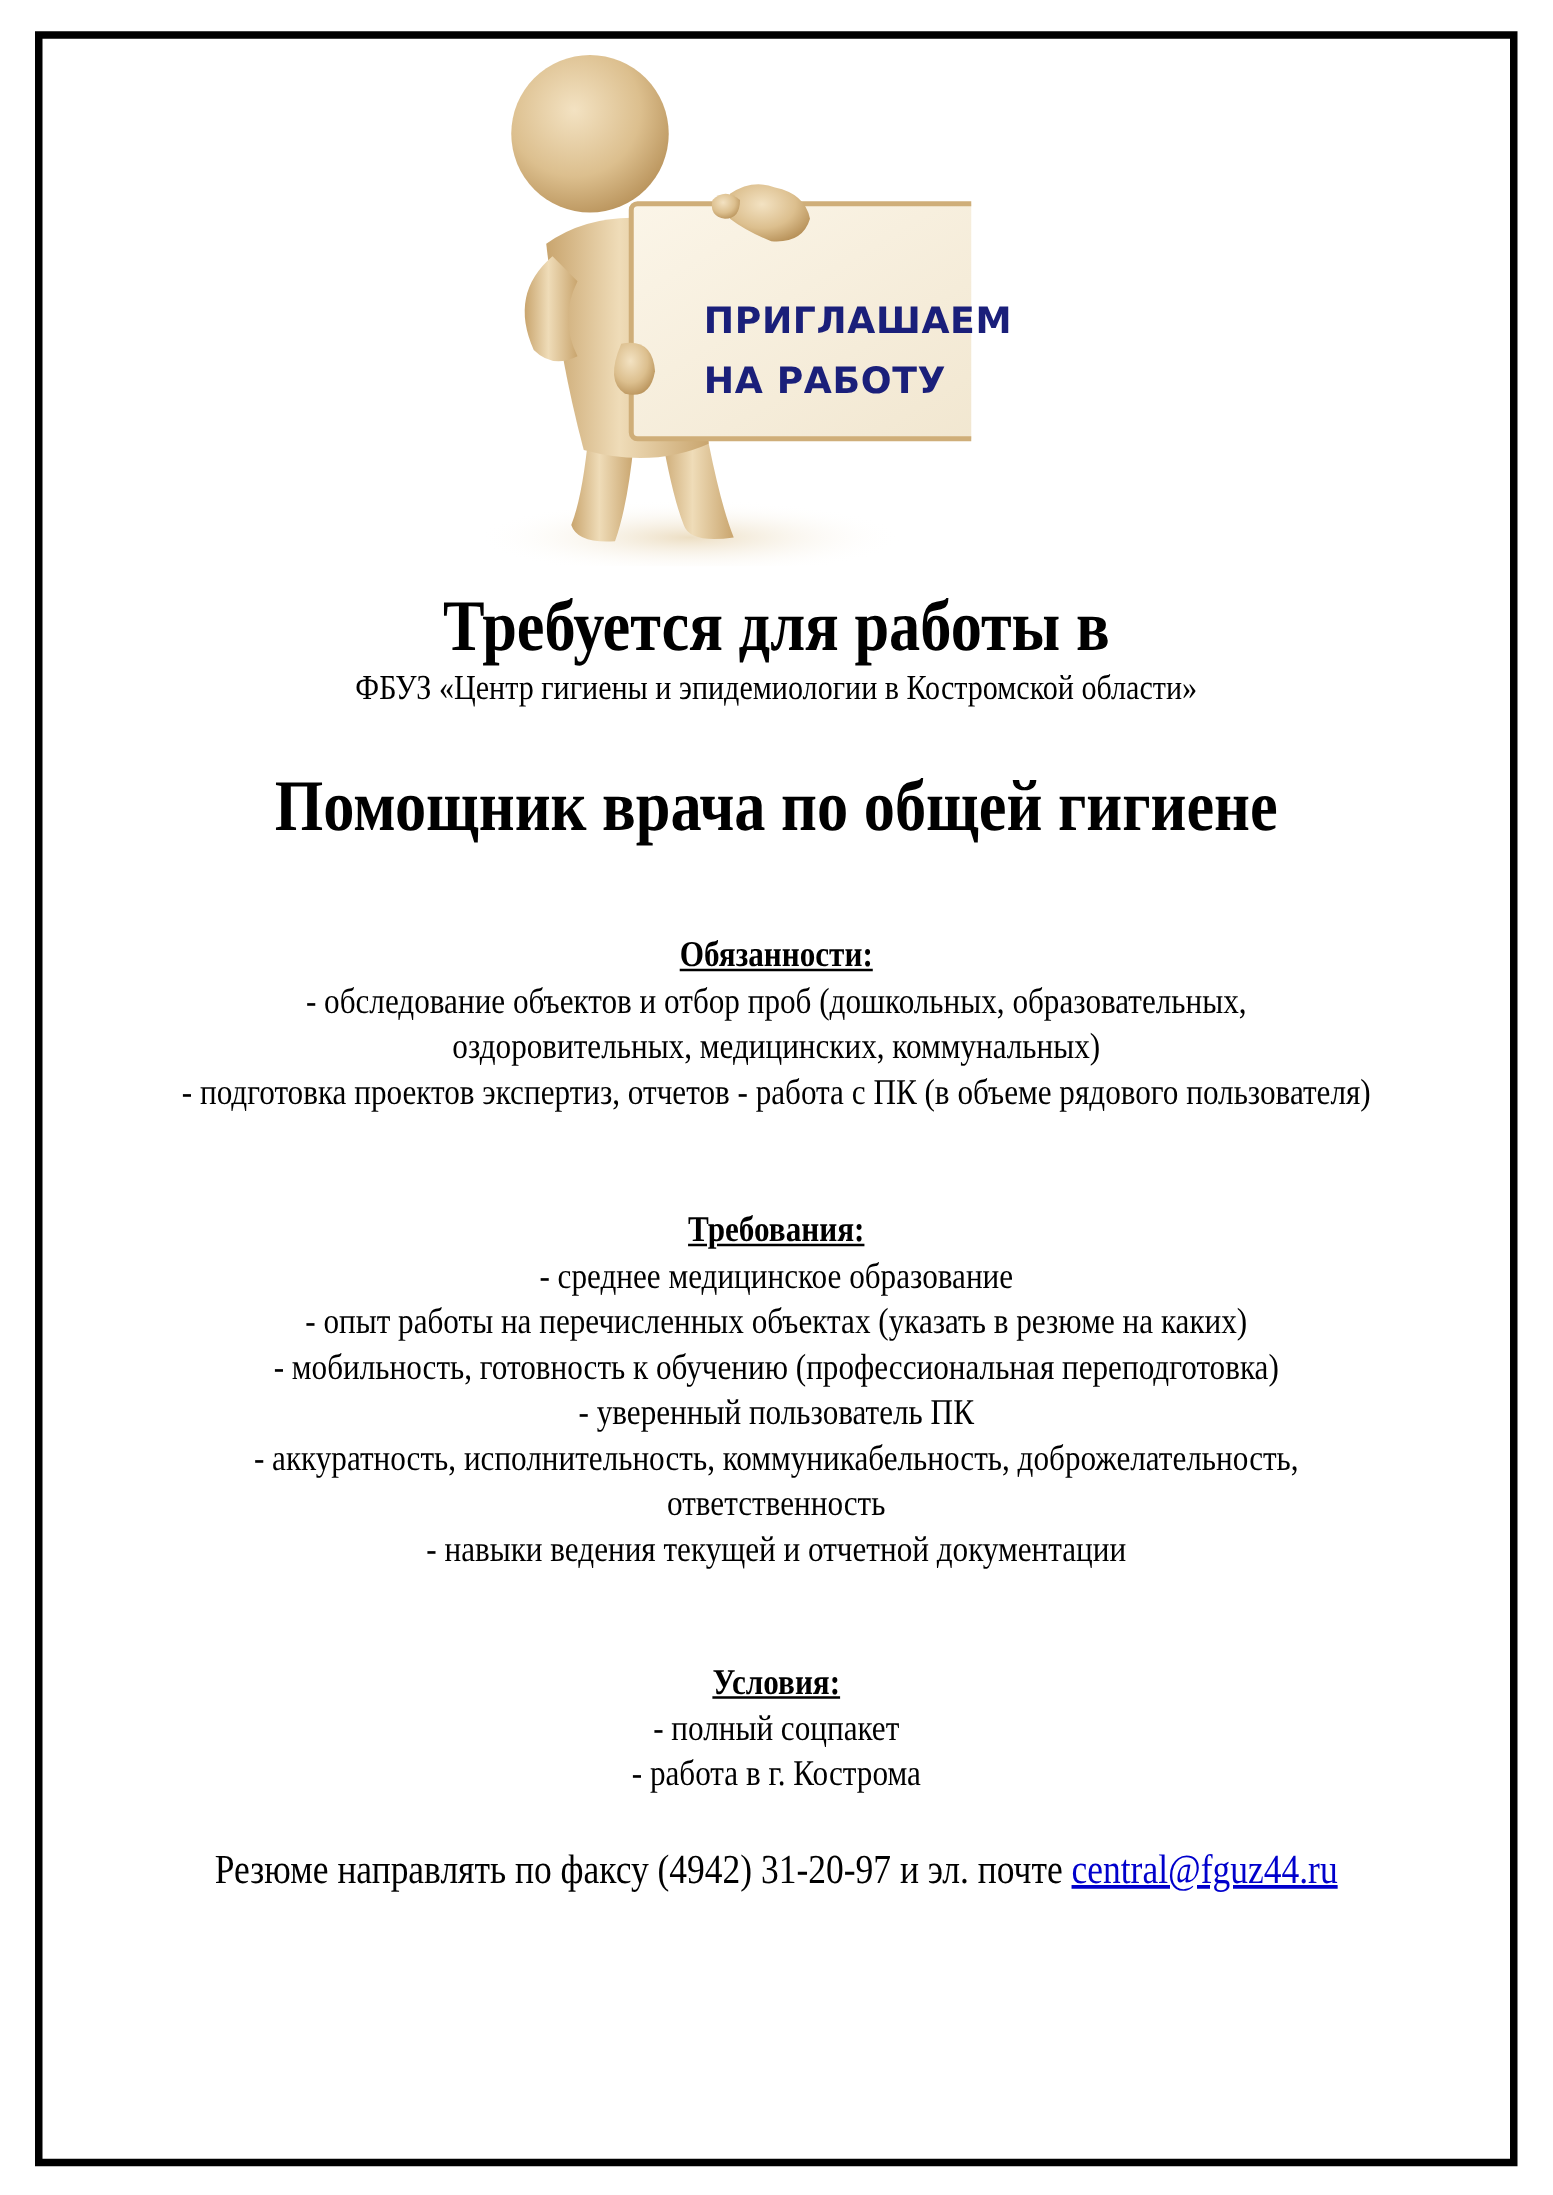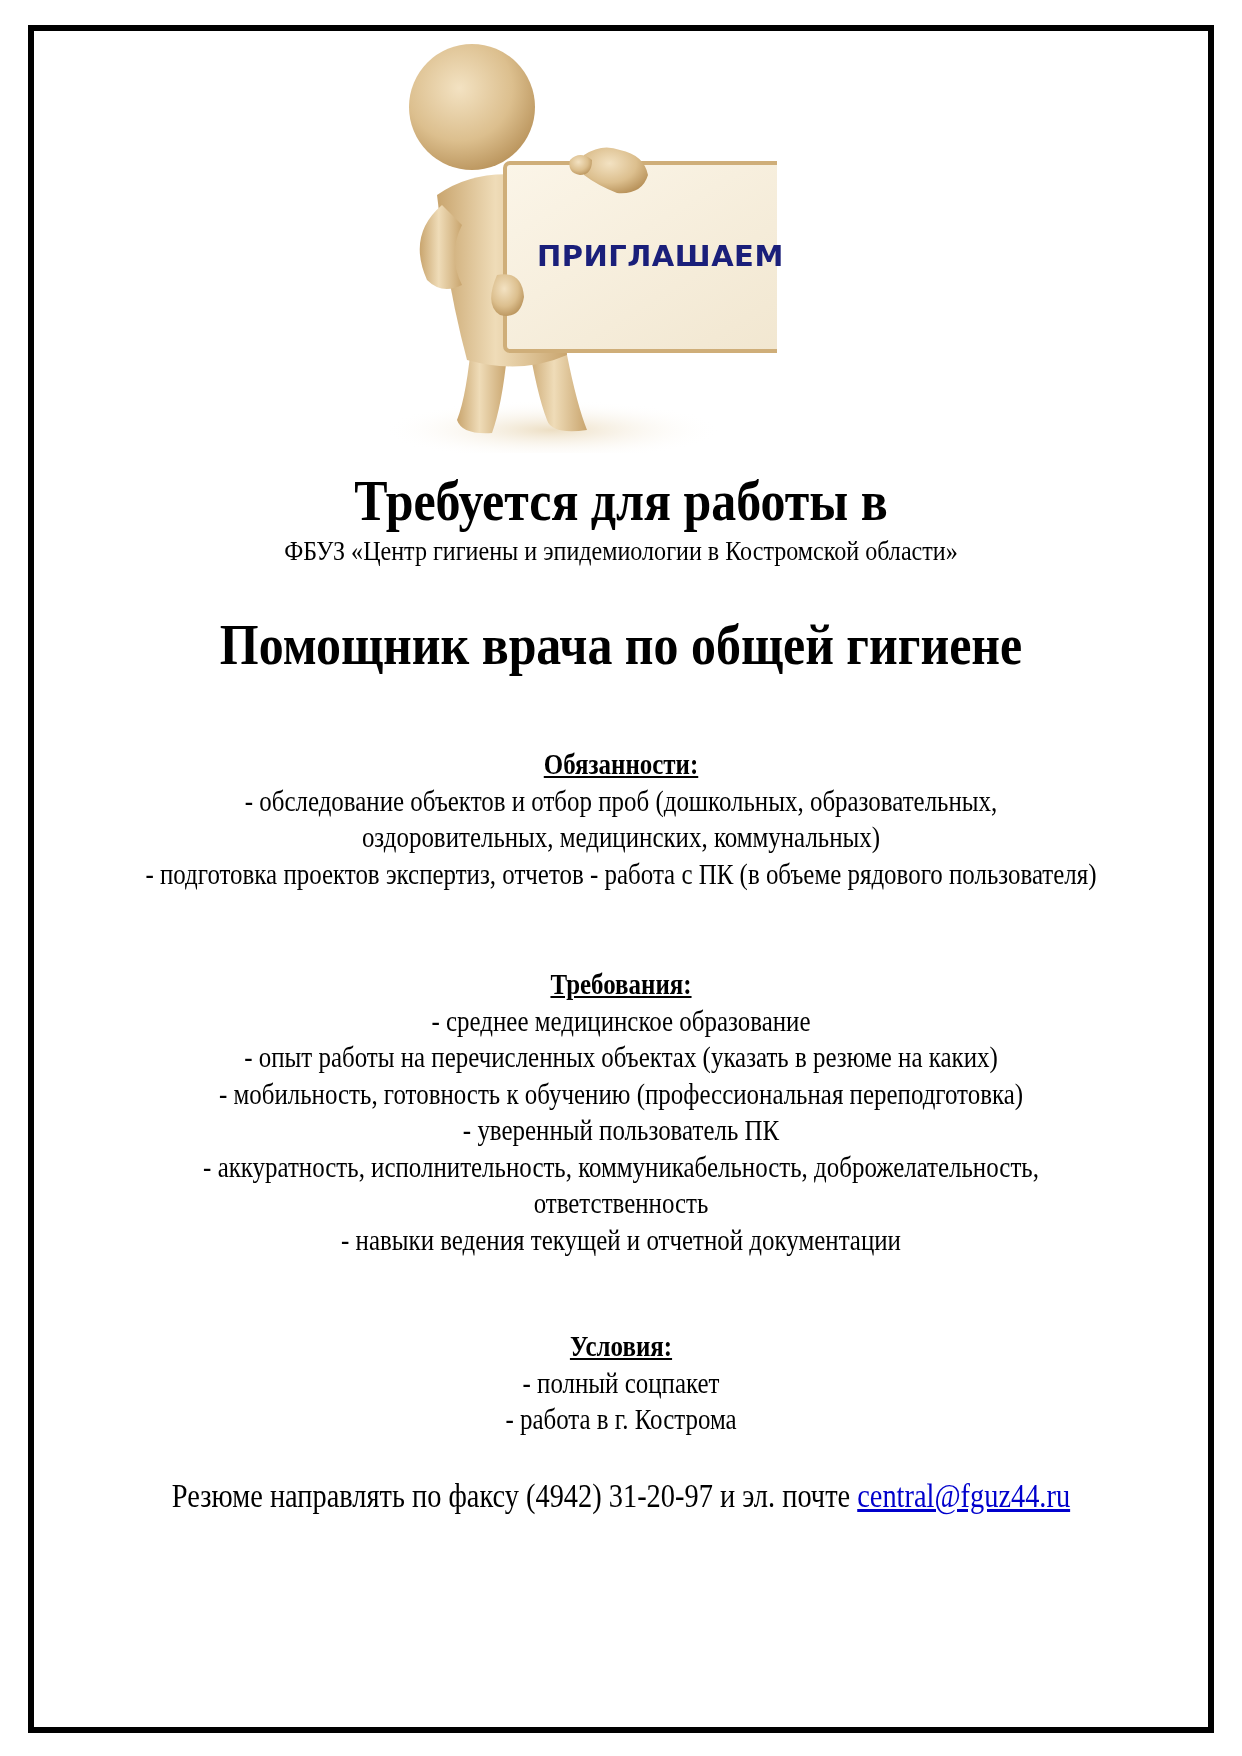--- a/index.html
+++ b/index.html
@@ -27,21 +27,21 @@
     .illustration {
       position: absolute;
       left: 352px;
       top: 35px;
       width: 425px;
       height: 418px;
     }
     .illustration svg { display: block; }
     .sign-text {
       position: absolute;
-      left: 537px;
+      left: 563px;
       top: 232px;
       font-family: "DejaVu Sans", "Liberation Sans", sans-serif;
       font-weight: bold;
       font-size: 29px;
       line-height: 48px;
       color: #1a1f7a;
       letter-spacing: 0.5px;
       white-space: pre;
     }
     .block {
@@ -135,21 +135,21 @@
 
     <rect x="153" y="128" width="310" height="188" rx="5" fill="url(#signGrad)" stroke="#cfae79" stroke-width="4"></rect>
 
     <path d="M232 120 Q250 108 268 115 Q292 120 296 140 Q290 160 265 158 Q245 150 232 140 Z" fill="url(#headGrad)"></path>
     <path d="M218 125 Q228 115 240 125 Q240 140 228 140 Q215 138 218 125 Z" fill="url(#headGrad)"></path>
 
     <path d="M145 240 Q170 235 172 262 Q168 285 148 280 Q132 270 145 240 Z" fill="url(#headGrad)"></path>
   </svg>
 </div>
 
-<div class="sign-text"><span class="line">ПРИГЛАШАЕМ</span></div>
+<div class="sign-text"><span class="line">ПРИГЛАШАЕМ</span><span class="line">НА    РАБОТУ</span></div>
 
 <div class="block title-main">Требуется для работы в</div>
 <div class="block org-name">ФБУЗ «Центр гигиены и эпидемиологии в Костромской области»</div>
 <div class="block position-title">Помощник врача по общей гигиене</div>
 
 <div class="block section sec-duties">
   <span class="section-heading">Обязанности: </span>
   <span class="line">- обследование объектов и отбор проб (дошкольных, образовательных,</span>
   <span class="line">оздоровительных, медицинских, коммунальных)</span>
   <span class="line">- подготовка проектов экспертиз, отчетов - работа с ПК (в объеме рядового пользователя)</span>

